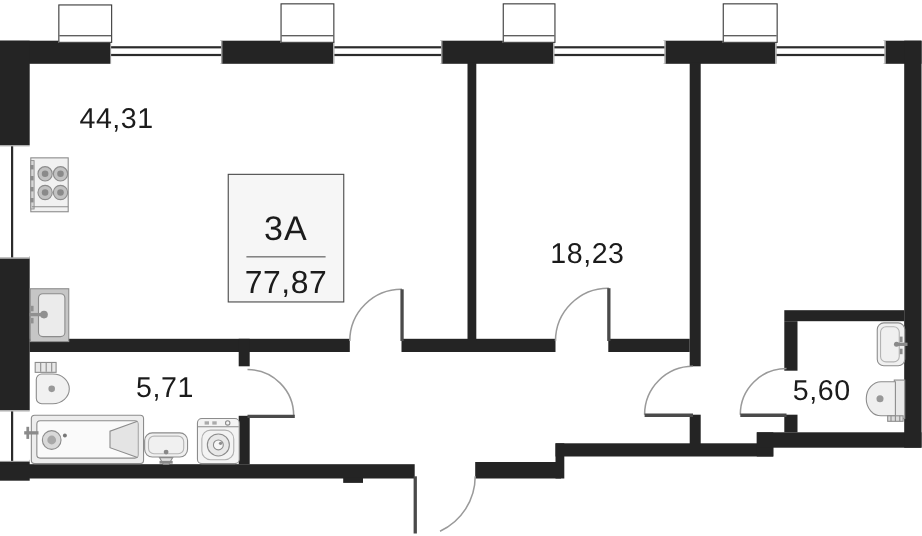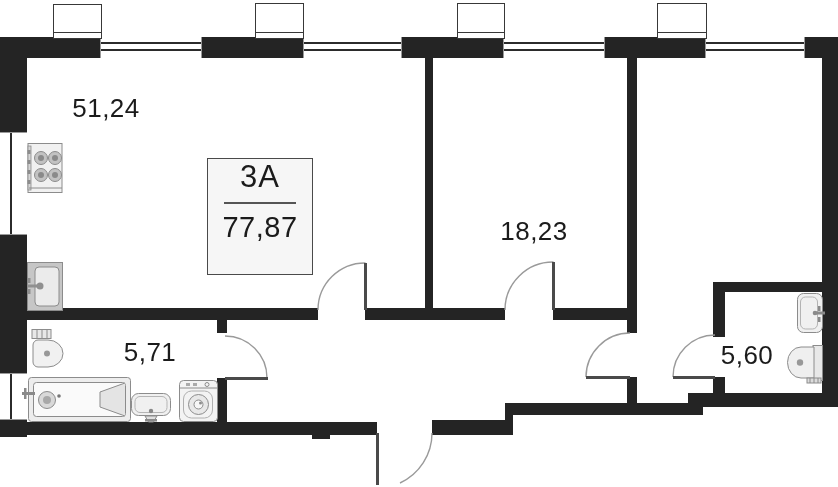--- a/index.html
+++ b/index.html
@@ -21,21 +21,21 @@
   .vent{position:absolute;background:#fff;border:1.5px solid #383838;}
   .vent::after{content:"";position:absolute;left:0;right:0;bottom:5px;height:1px;background:#383838;}
   .room-label{
     position:absolute;transform:translate(-50%,-50%);
     font-size:26px;letter-spacing:.5px;color:var(--text,#1b1b1b);white-space:nowrap;
   }
   .unit-box{
     position:absolute;box-sizing:border-box;
     background:var(--unit-box-bg,#f6f6f6);
     border:1.6px solid var(--unit-box-border,#4a4a4a);
-    display:flex;flex-direction:column;align-items:center;justify-content:flex-start;gap:7px;
+    display:flex;flex-direction:column;align-items:center;justify-content:flex-end;gap:7px;
     color:var(--text,#1b1b1b);
   }
   .unit-type{font-size:31px;letter-spacing:1px;}
   .unit-area{font-size:29px;letter-spacing:.5px;}
   .unit-divider{width:72px;height:1.5px;background:#555;}
   svg{position:absolute;left:0;top:0;}
   .arc{fill:none;stroke:var(--door-arc,#9a9a9a);stroke-width:1.4;}
   .leaf{fill:none;stroke:var(--door-leaf,#4a4a4a);stroke-width:3;}
   .fx-stroke{stroke:var(--fixture-stroke,#8c8c8c);}
 </style>
@@ -194,21 +194,21 @@
       <rect class="fx-stroke" x="27" y="1.5" width="9.5" height="35" fill="#e8e8e8"></rect>
       <path class="fx-stroke" d="M28,3 L15,3 A13.5,15.5 0 0 0 15,34 L28,34 Z" fill="#efefef"></path>
       <circle cx="14" cy="18.5" r="3.2" fill="#989898"></circle>
       <rect class="fx-stroke" x="21" y="34" width="14" height="5" fill="#dcdcdc"></rect>
       <line class="fx-stroke" x1="24" y1="34" x2="24" y2="39"></line>
       <line class="fx-stroke" x1="28" y1="34" x2="28" y2="39"></line>
       <line class="fx-stroke" x1="32" y1="34" x2="32" y2="39"></line>
     </g>
   </svg>
 
-  <div class="room-label" style="left:106px;top:108px">51,24</div>
+  <div class="room-label" style="left:106px;top:108px">44,31</div>
   <div class="room-label" style="left:534px;top:231px">18,23</div>
   <div class="room-label" style="left:150px;top:352px">5,71</div>
   <div class="room-label" style="left:747px;top:355px">5,60</div>
 
   <div class="unit-box" style="left:207px;top:158px;width:106px;height:117px">
     <div class="unit-type">3A</div>
     <div class="unit-divider"></div>
     <div class="unit-area">77,87</div>
   </div>
 

